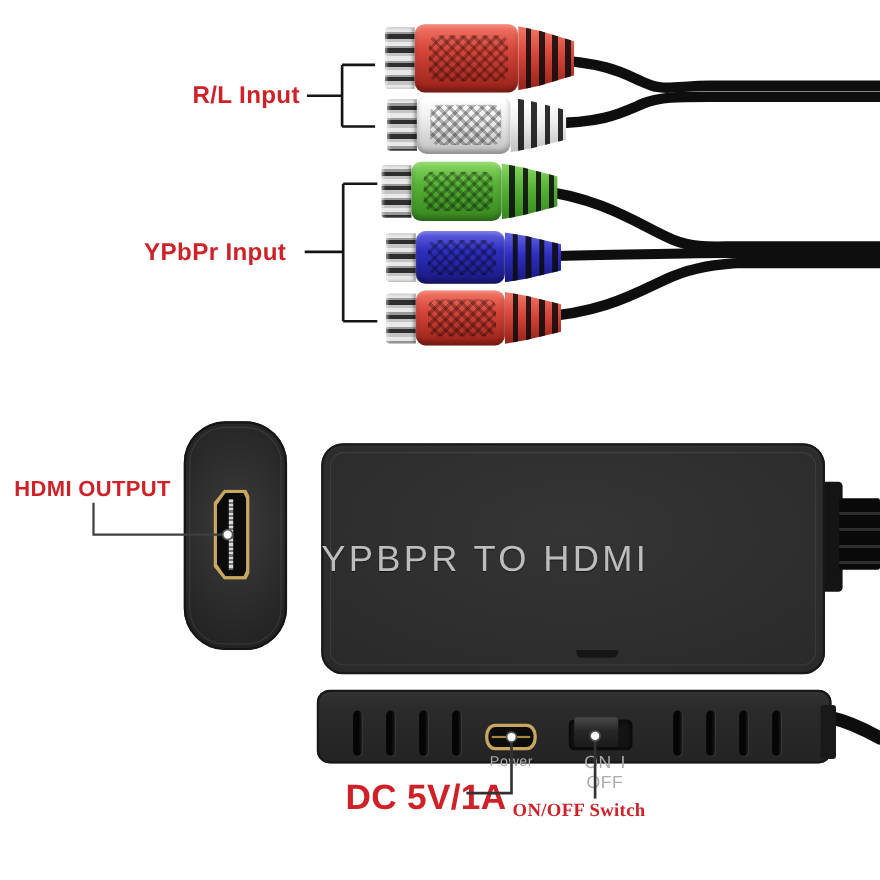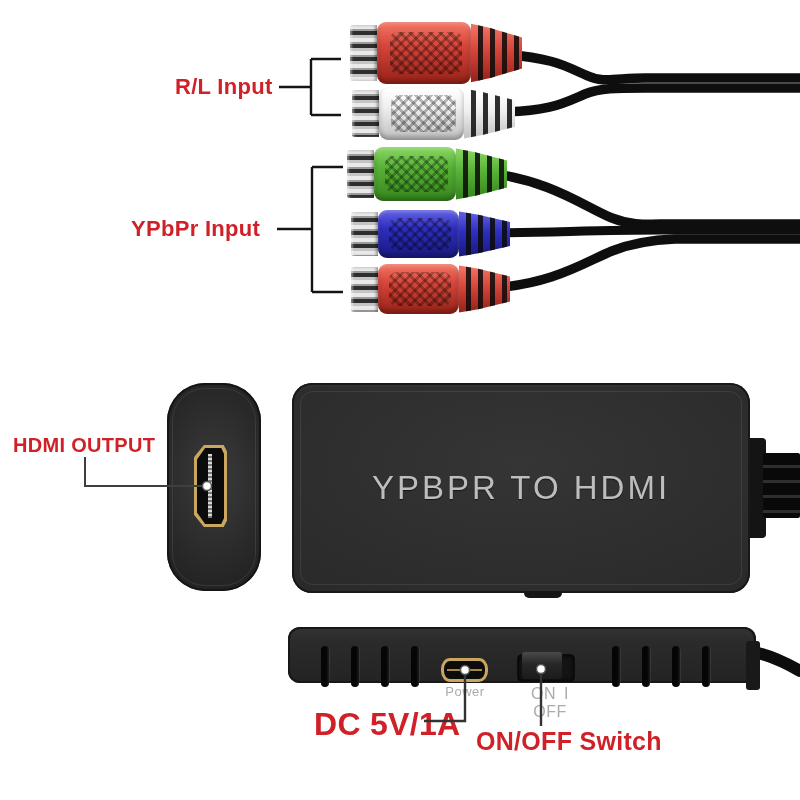--- a/index.html
+++ b/index.html
@@ -21,21 +21,21 @@
     color: #cf2127;
     font-weight: 700;
     white-space: nowrap;
     z-index: 8;
     letter-spacing: .3px;
   }
   .lbl-rl     { left:165px; top:74px;  font-size:22px;margin-left:10px; }
   .lbl-ypbpr  { left:131px; top:216px; font-size:22px; }
   .lbl-hdmi   { left:13px;  top:434px; font-size:20px; }
   .lbl-dc     { left:314px; top:706px; font-size:32px; }
-  .lbl-onoff  { left:476px; top:727px; font-size:25px; }
+  .lbl-onoff  { left:466px; top:727px; font-size:17px;font-family:Liberation Serif, serif; }
 
   
   .rca { position:absolute; display:flex; align-items:center; z-index:3; }
   .rca .collar {
     width:27px; height:90%;
     background: repeating-linear-gradient(180deg,
       #e9e9e9 0 4px, #9a9a9a 4px 6px, #2e2e2e 6px 10px, #c4c4c4 10px 13px);
     border-radius:3px 0 0 3px;
     box-shadow: inset 2px 0 2px rgba(255,255,255,.4), inset -2px 0 3px rgba(0,0,0,.35);
   }
@@ -88,45 +88,45 @@
     position:absolute; inset:3px; background:#0b0b0b;
     clip-path: polygon(30% 0, 90% 0, 100% 8%, 100% 92%, 90% 100%, 30% 100%, 0 85%, 0 15%);
   }
   .hdmi-port .strip {
     position:absolute; left:14px; top:9px; width:4px; height:64px; z-index:2;
     background: repeating-linear-gradient(180deg, #d9d9d9 0 2px, #777 2px 4px);
   }
 
   
   .mainbox {
-    position:absolute; left:292px; top:383px; width:458px; height:210px;
+    position:absolute; left:292px; top:403px; width:458px; height:210px;
     border-radius:20px; z-index:2;
     background: radial-gradient(120% 130% at 50% 38%, #353535 0%, #2b2b2b 55%, #212121 100%);
     box-shadow: inset 0 0 0 2px #181818, inset 0 3px 3px rgba(255,255,255,.05);
-    display:flex; align-items:center; justify-content:center;
+    display:flex; align-items:center; 
   }
   .mainbox .seam { position:absolute; inset:8px; border-radius:13px;
     border:1px solid rgba(170,170,170,.14); }
   .front-text {
     color:#bdbdbd; font-size:33px; letter-spacing:3px; font-weight:400;
     text-shadow: 0 1px 1px rgba(0,0,0,.6);
   }
   .box-tab   { position:absolute; left:744px; top:438px; width:22px; height:100px;
     background:#141414; border-radius:4px; z-index:1; }
   .bundle {
     position:absolute; left:763px; top:453px; width:37px; height:65px; z-index:2;
     background: repeating-linear-gradient(180deg, #090909 0 12px, #2f2f2f 12px 15px);
     border-radius:2px;
   }
   .notch { position:absolute; left:524px; top:591px; width:38px; height:7px;
     background:#161616; border-radius:0 0 5px 5px; z-index:2; }
 
   
   .bar {
-    position:absolute; left:288px; top:627px; width:468px; height:56px;
+    position:absolute; left:288px; top:627px; width:468px; height:67px;
     border-radius:12px; z-index:2;
     background: linear-gradient(180deg, #343434 0%, #2b2b2b 25%, #232323 100%);
     box-shadow: inset 0 0 0 2px #171717;
   }
   .vent {
     position:absolute; top:19px; width:8px; height:41px;
     background: linear-gradient(90deg, #050505 65%, #1d1d1d);
     border-radius:4px;
     box-shadow: 1px 1px 1px rgba(255,255,255,.08);
   }

